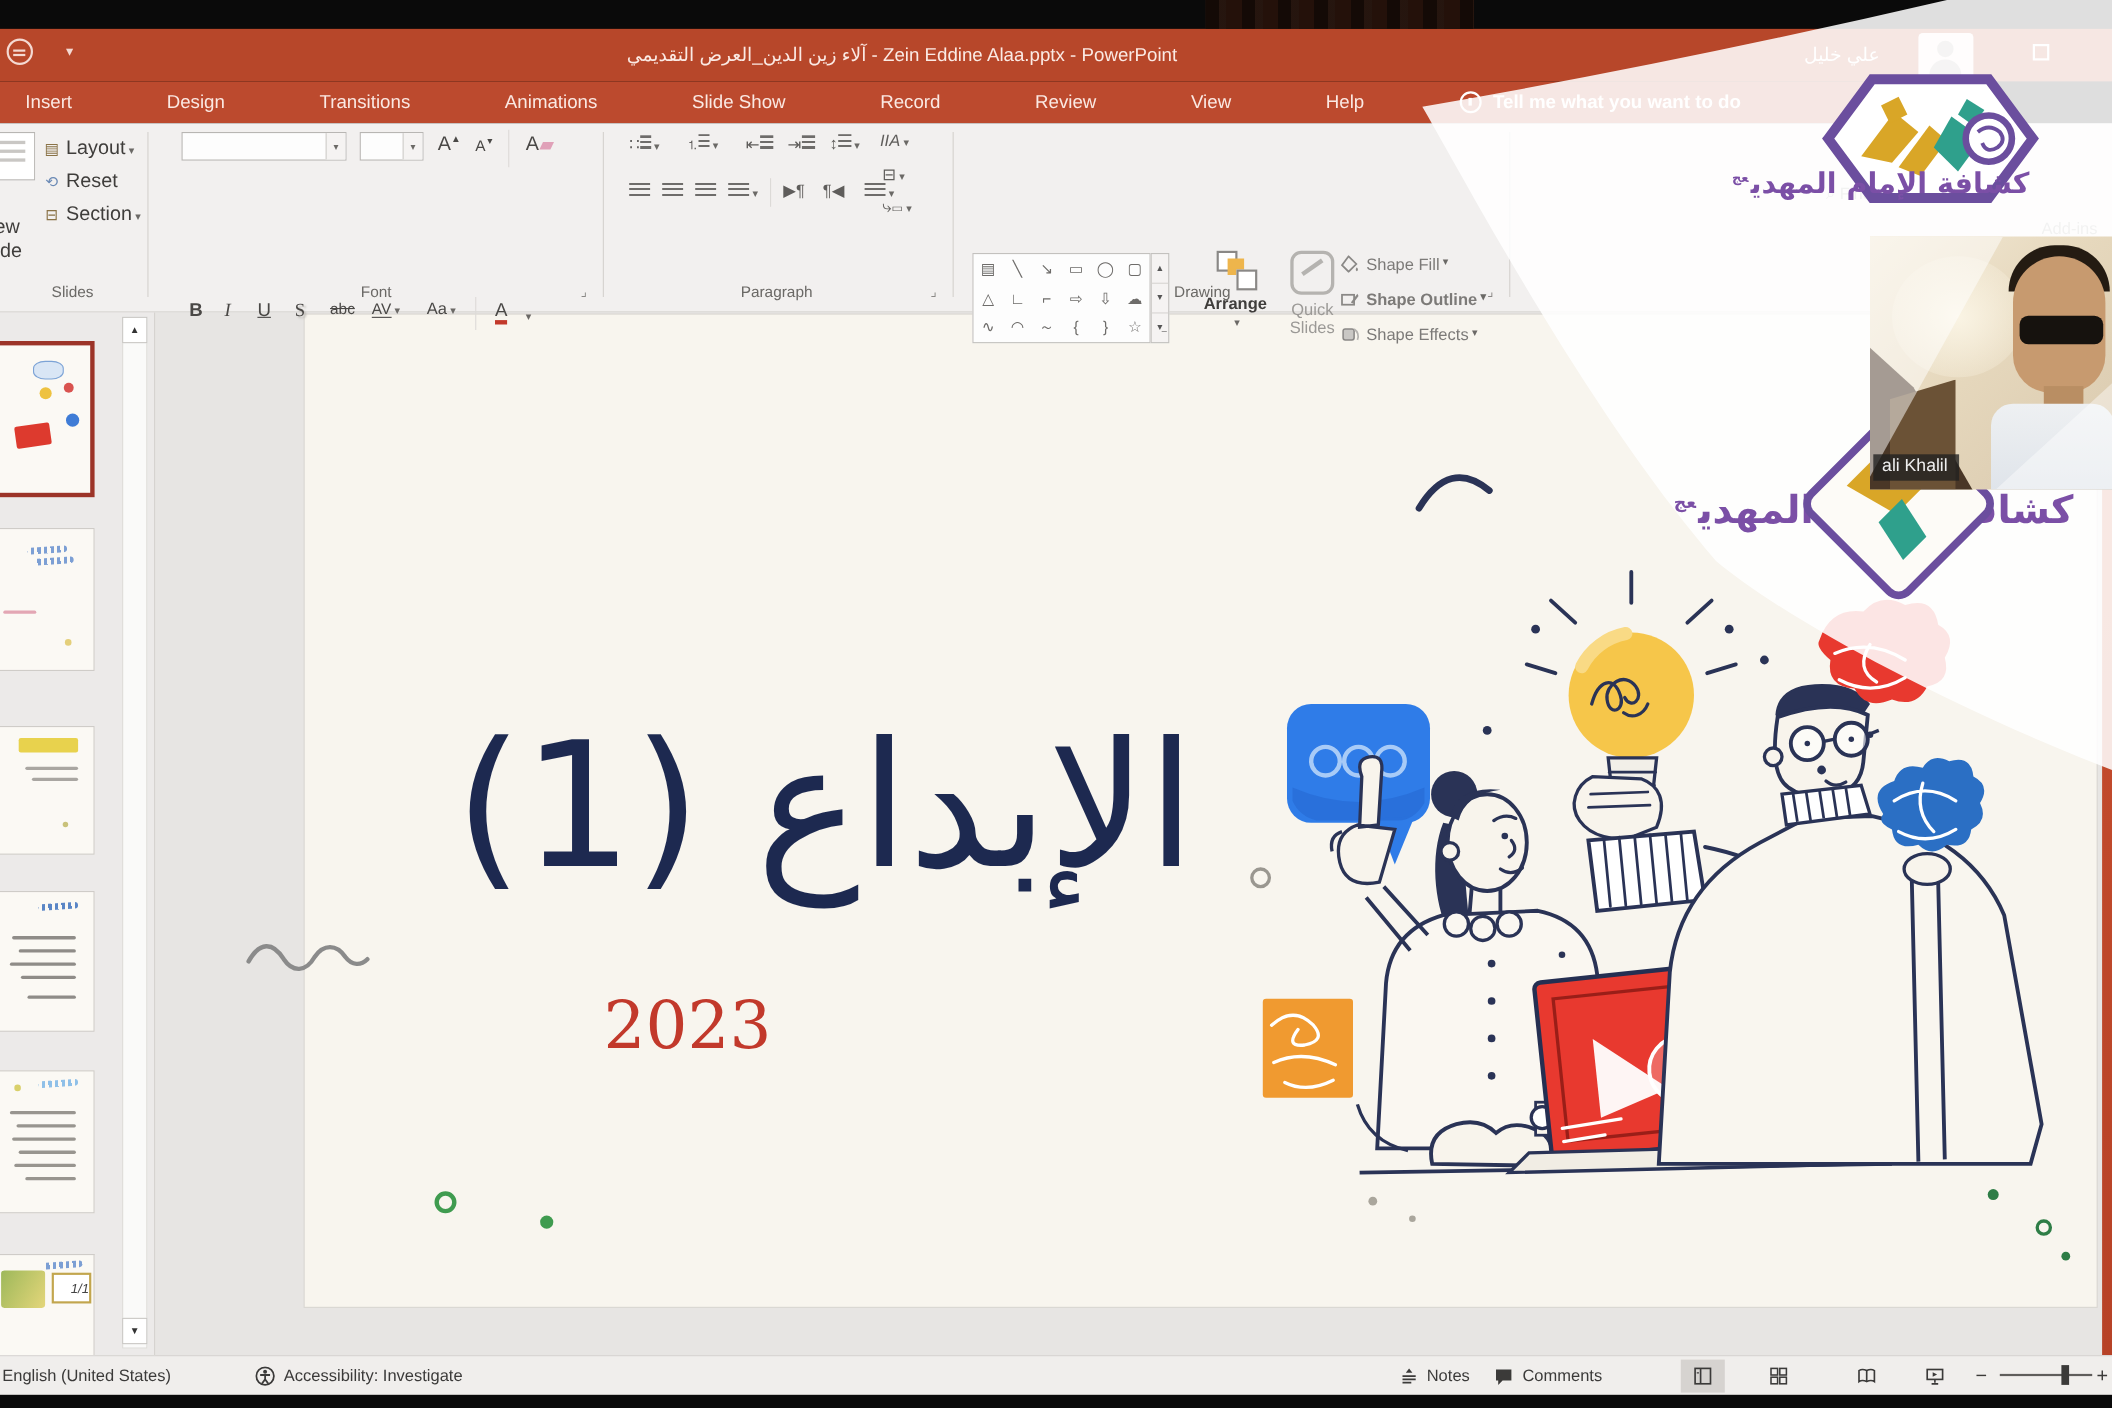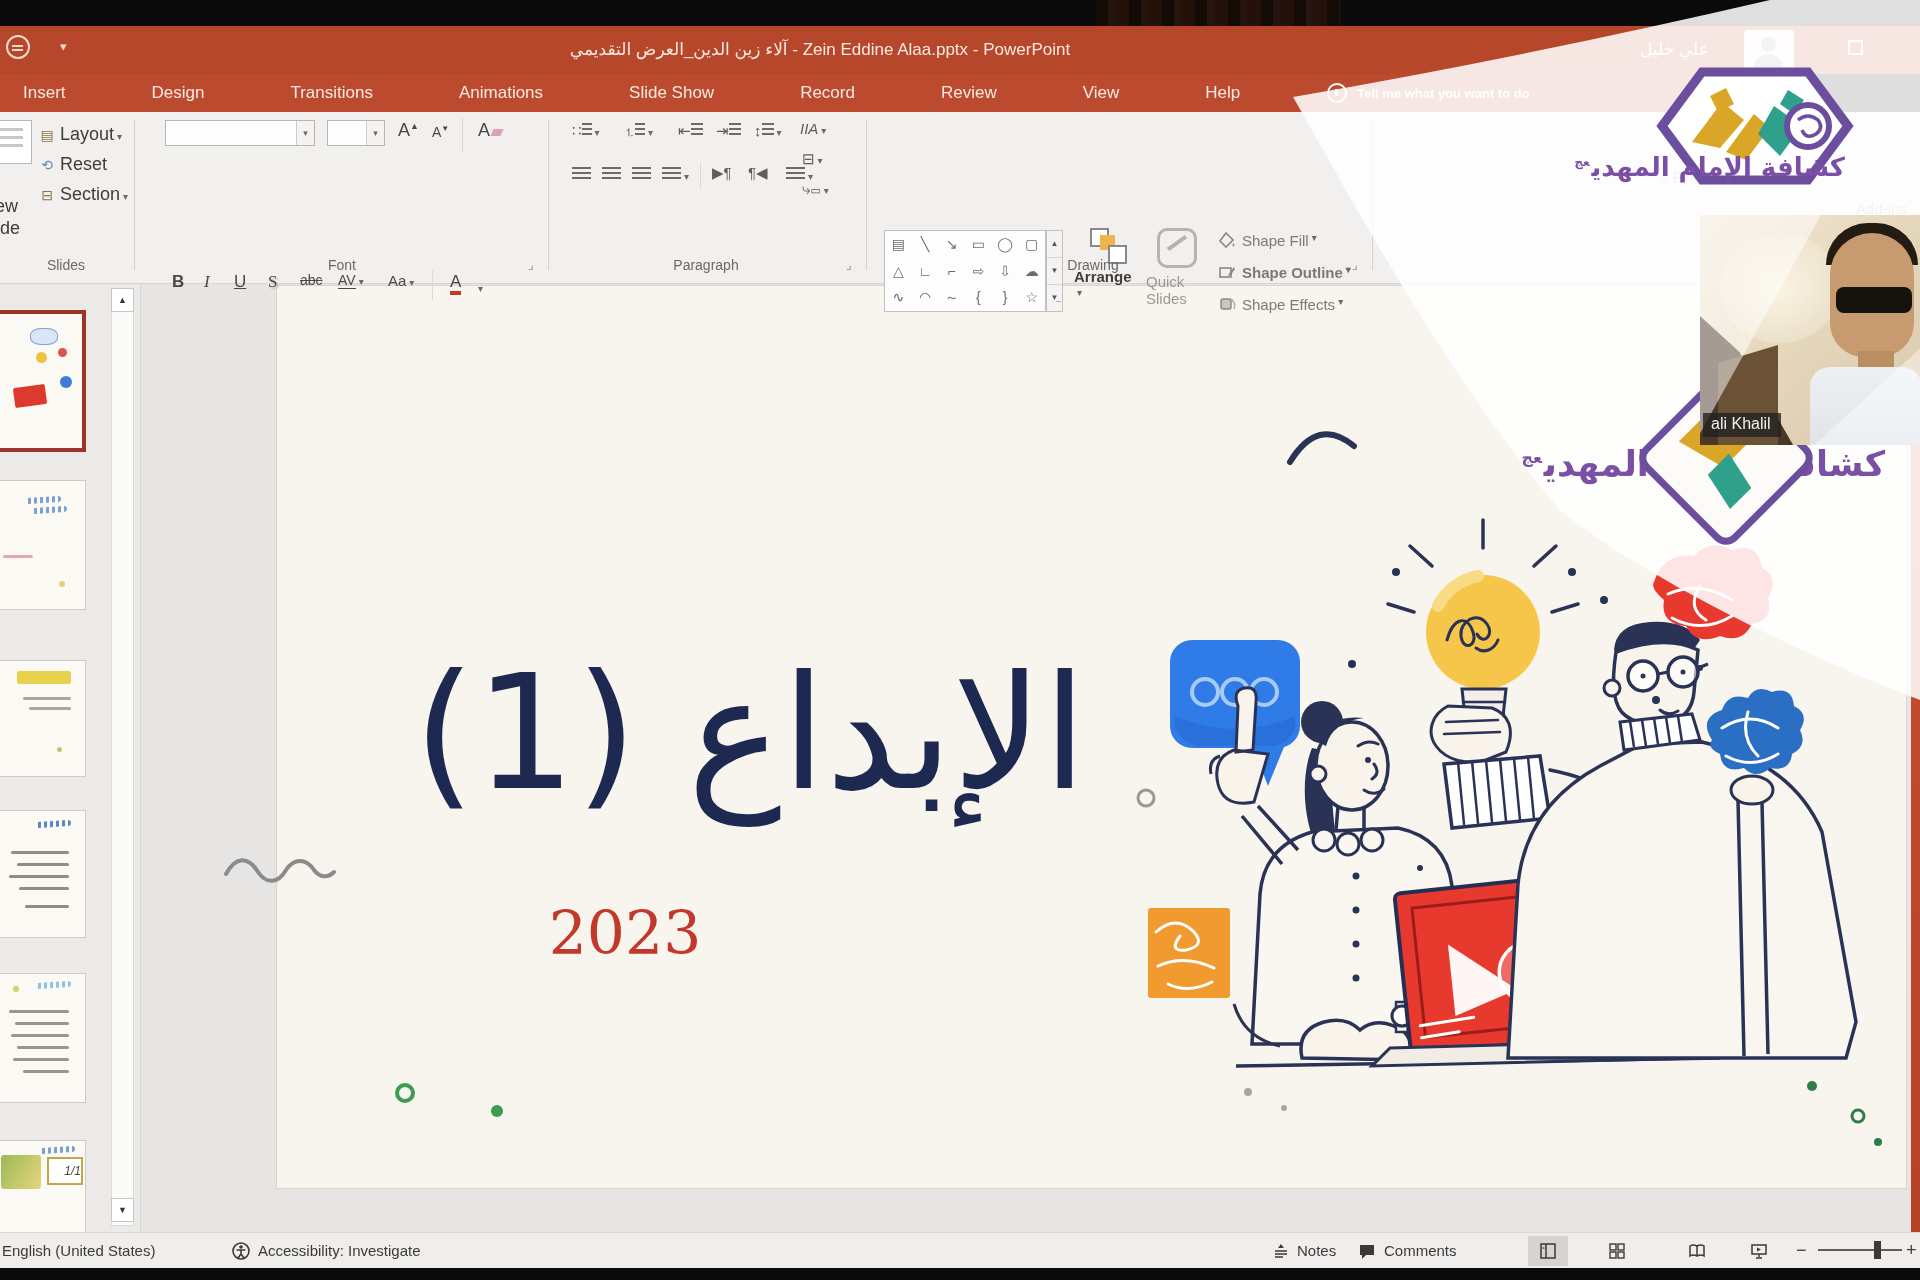--- a/index.html
+++ b/index.html
@@ -21,21 +21,21 @@
   #doc-title{position:absolute;left:520px;top:0;width:600px;height:48px;line-height:48px;
       text-align:center;font-size:17px;color:#fbeae4;white-space:nowrap;}
   #user-name{position:absolute;left:1640px;top:0;height:48px;line-height:48px;font-size:17px;color:#fff;}
   #avatar{position:absolute;left:1744px;top:4px;width:50px;height:42px;border-radius:4px;background:rgba(255,255,255,.92);}
   #avatar:before{content:"";position:absolute;left:17px;top:7px;width:15px;height:15px;border-radius:50%;background:#b3aca7;}
   #avatar:after{content:"";position:absolute;left:10px;top:24px;width:29px;height:14px;border-radius:14px 14px 0 0;background:#b3aca7;}
   #win-ic{position:absolute;left:1848px;top:14px;width:15px;height:15px;border:2px solid #fff;box-sizing:border-box;}
   
   #tabrow{left:0;top:74px;width:1720px;height:38px;background:#bc4a2e;z-index:4;display:flex;align-items:center;color:#fbe9e3;gap:40px;}
   #tabrow .tab{padding:0 23px;font-size:17px;line-height:38px;cursor:default;}
-  #tellme{display:flex;align-items:center;font-weight:bold;color:#fff;font-size:13px;}
+  #tellme{display:flex;align-items:center;font-weight:bold;color:#fff;font-size:17px;}
   #tellme .bulb{width:20px;height:20px;border:2px solid #fff;border-radius:50%;margin:0 10px 0 24px;position:relative;box-sizing:border-box;}
   #tellme .bulb:before{content:"";position:absolute;left:6px;top:4px;width:3px;height:7px;background:#fff;}
   
   #ribbon{left:0;top:112px;width:1920px;height:171px;background:#f2f0ef;border-bottom:1px solid #d8d5d2;z-index:4;color:#444;}
   .gdiv{position:absolute;top:8px;height:150px;width:1px;background:#d4d1ce;}
   .glabel{position:absolute;top:145px;width:100%;text-align:center;font-size:14px;color:#6b6966;}
   .glaunch{position:absolute;top:146px;font-size:12px;color:#8a8886;}
   .btn-lbl{font-size:18px;color:#3f3d3b;}
   .caret-s{font-size:10px;color:#6b6966;margin-left:3px;}
   .mini-ic{display:inline-block;width:18px;text-align:center;margin-right:4px;font-size:14px;color:#8a7347;}
@@ -46,21 +46,21 @@
   .combo .dd{position:absolute;right:0;top:0;width:17px;height:100%;border-left:1px solid #cfcdca;
      font-size:9px;color:#6b6966;text-align:center;line-height:24px;background:#f5f3f2;}
   .fbtn{position:absolute;top:160px;font-size:17px;color:#4a4846;}
   
   #shape-gallery{position:absolute;left:884px;top:118px;width:162px;height:82px;background:#fdfdfd;
      border:1px solid #c3c1be;display:grid;grid-template-columns:repeat(6,1fr);box-sizing:border-box;}
   #shape-gallery span{font-size:14px;color:#6e6c6a;text-align:center;line-height:26px;}
   #shape-scroll{position:absolute;left:1046px;top:118px;width:17px;height:82px;border:1px solid #c3c1be;
      box-sizing:border-box;background:#f5f3f2;font-size:8px;color:#555;text-align:center;}
   #shape-scroll div{height:26px;line-height:26px;border-bottom:1px solid #d8d5d2;}
-  .bigbtn{position:absolute;top:116px;font-size:15px;color:#3f3d3b;}
+  .bigbtn{position:absolute;top:116px;text-align:center;font-size:15px;color:#3f3d3b;margin-left:16px;}
   .sf-row{position:absolute;left:1218px;height:24px;display:flex;align-items:flex-start;font-size:15px;color:#7c7a78;}
   .sf-ic{width:18px;height:16px;margin-right:6px;}
   
   #workarea{left:0;top:283px;width:1920px;height:949px;background:#e7e5e3;z-index:1;}
   #thumb-panel{position:absolute;left:0;top:0;width:140px;height:949px;background:#eceae9;border-right:1px solid #d6d3d0;}
   .thumb{position:absolute;left:-62px;width:148px;background:#fbf9f4;border:1px solid #cfccc8;box-sizing:border-box;}
   .thumb.sel{border:4px solid #9c3428;}
   .wave{position:absolute;height:6px;width:36px;background:
      repeating-linear-gradient(90deg,transparent 0 3px,#7c9fd4 3px 6px);border-radius:3px;transform:rotate(-4deg);}
   .tline{position:absolute;height:3px;background:#b9b6b2;border-radius:2px;}

